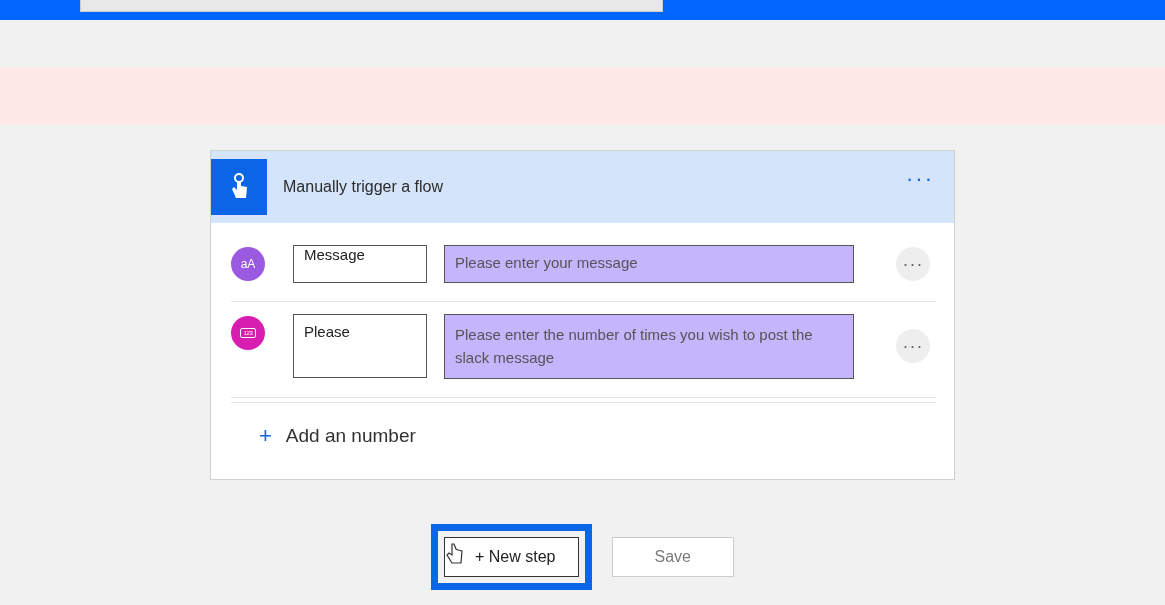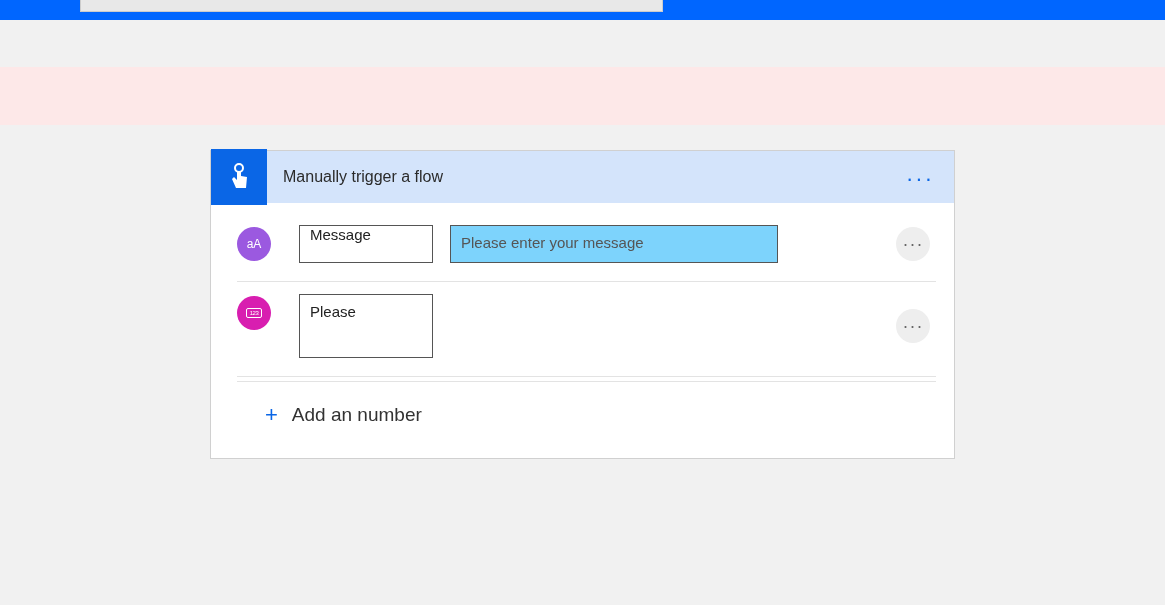--- a/index.html
+++ b/index.html
@@ -43,21 +43,21 @@
   .card {
     width: 745px;
     margin: 0 auto;
     background: #fff;
     border: 1px solid #d0d0d0;
   }
   .card-header {
     display: flex;
     align-items: center;
     background: #d4e4fb;
-    height: 52px;
+    height: 72px;
     position: relative;
   }
   .header-icon {
     width: 56px;
     height: 56px;
     background: #0a66e6;
     display: flex;
     align-items: center;
     justify-content: center;
   }
@@ -72,21 +72,21 @@
     top: 0;
     height: 56px;
     display: flex;
     align-items: center;
     color: #0a66e6;
     font-size: 22px;
     letter-spacing: 2px;
     cursor: pointer;
   }
   .card-body {
-    padding: 10px 18px 6px 26px;
+    padding: 10px 18px 6px 20px;
   }
   .row {
     display: flex;
     align-items: flex-start;
     padding: 12px 0 18px 0;
     border-bottom: 1px solid #e3e3e3;
   }
   .row:last-of-type { border-bottom: none; }
   .type-badge {
     width: 34px;
@@ -109,28 +109,28 @@
     height: 38px;
     border: 1px solid #555;
     margin-left: 28px;
     padding: 0 10px;
     font-size: 15px;
     color: #222;
     background: #fff;
   }
   .name-input.tall { height: 64px; padding-top: 8px; }
   .desc-input {
-    width: 328px;
+    width: 410px;
     min-height: 38px;
     border: 1px solid #555;
     margin-left: 17px;
     padding: 8px 10px;
     font-size: 15px;
     color: #555;
-    background: #7dd3fc;
+    background: #c4b5fd;
   }
   .desc-input.tall { min-height: 64px; line-height: 1.55; }
   .row-menu {
     width: 34px;
     height: 34px;
     border-radius: 50%;
     background: #eeeeee;
     margin-left: auto;
     margin-right: 6px;
     display: flex;
@@ -226,24 +226,34 @@
         <div class="name-input">Message</div>
         <div class="desc-input">Please enter your message</div>
         <div class="row-menu">···</div>
       </div>
 
       <div class="row">
         <div class="type-badge" style="background:#d81eb0">
           <span class="badge-num">123</span>
         </div>
         <div class="name-input tall">Please</div>
+        <div class="desc-input tall">Please enter the number of times you wish to post the slack message</div>
         <div class="row-menu">···</div>
       </div>
 
       <div class="add-input-row">
         <span class="plus">+</span>
         <span>Add an number</span>
       </div>
     </div>
   </div>
 
+  <div class="footer-btns">
+    <div class="new-step-wrap">
+      <svg class="cursor" width="20" height="24" viewBox="0 0 20 24">
+        <path d="M6 3 L6 14 L3 12 L1 14 L6 22 L15 22 L16 10 L12 9 L10 8 L8 3 Z" fill="none" stroke="#333" stroke-width="1.2"></path>
+      </svg>
+      <button class="btn">+ New step</button>
+    </div>
+    <button class="btn save">Save</button>
+  </div>
 
 </div>
 
 </body></html>

